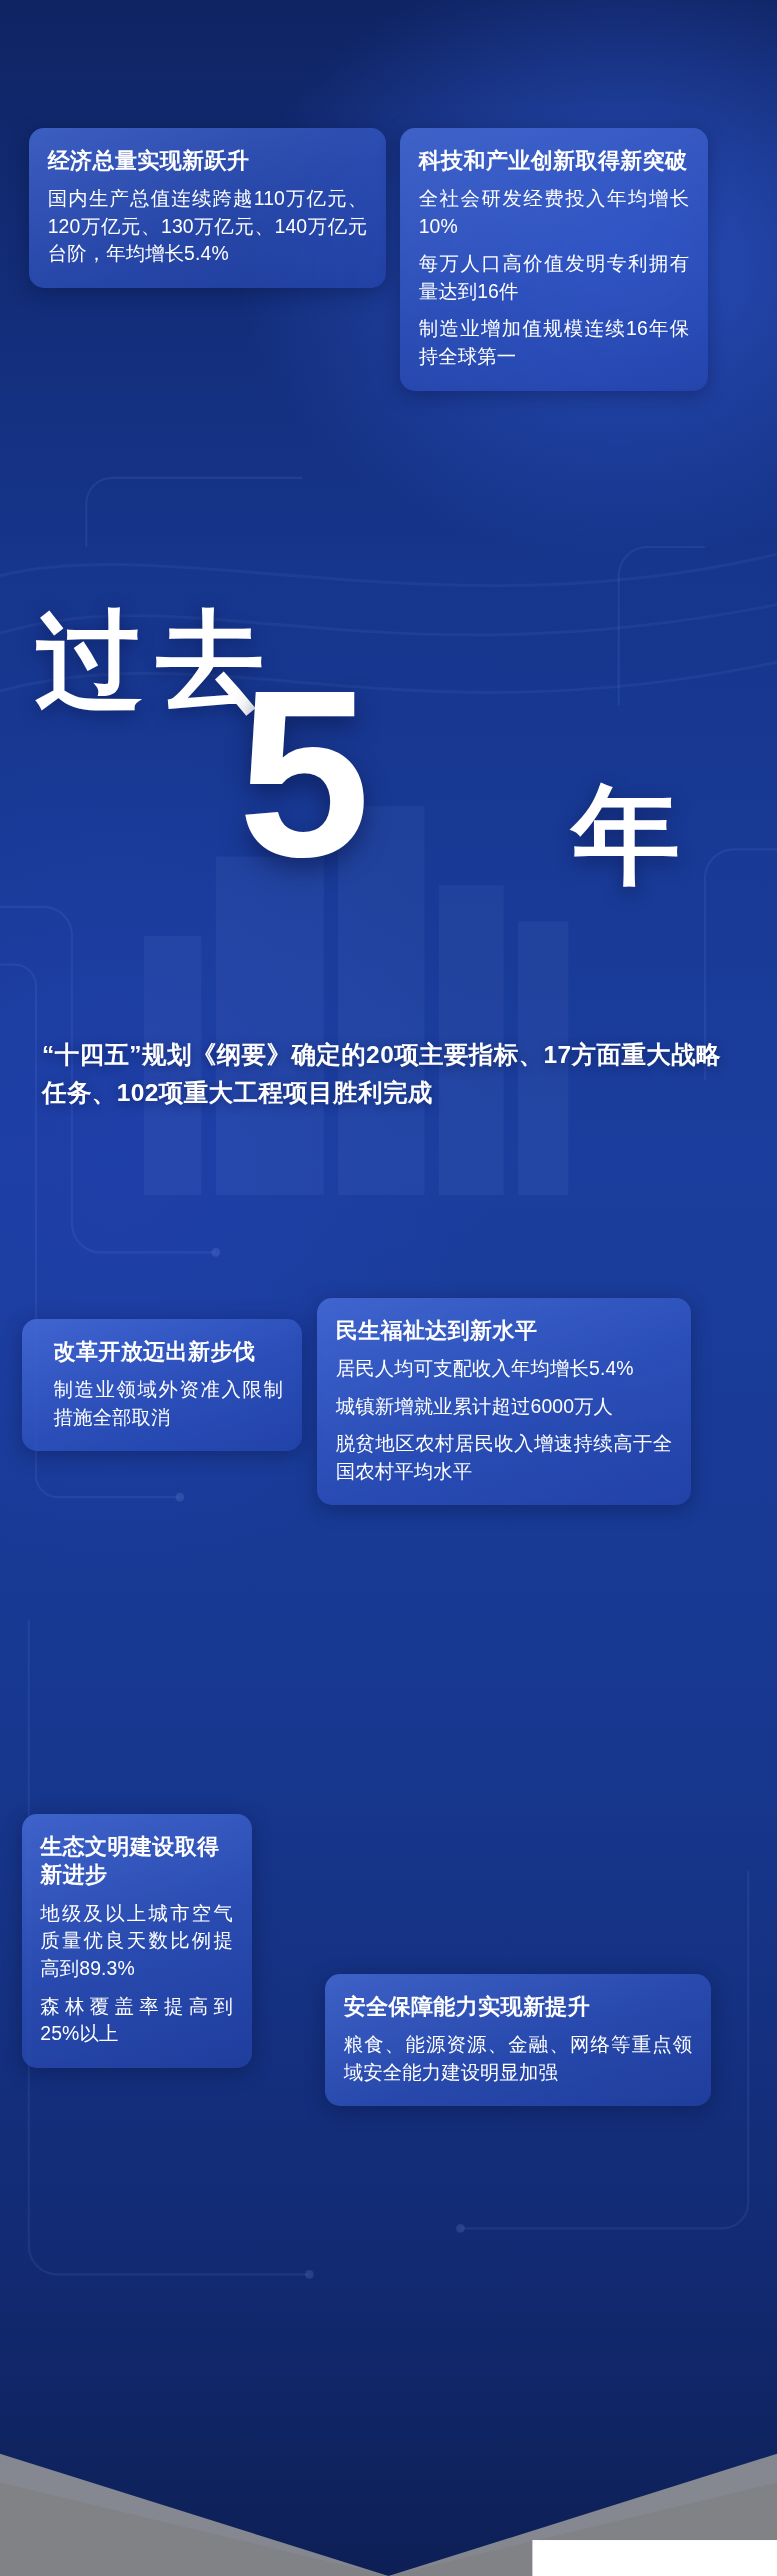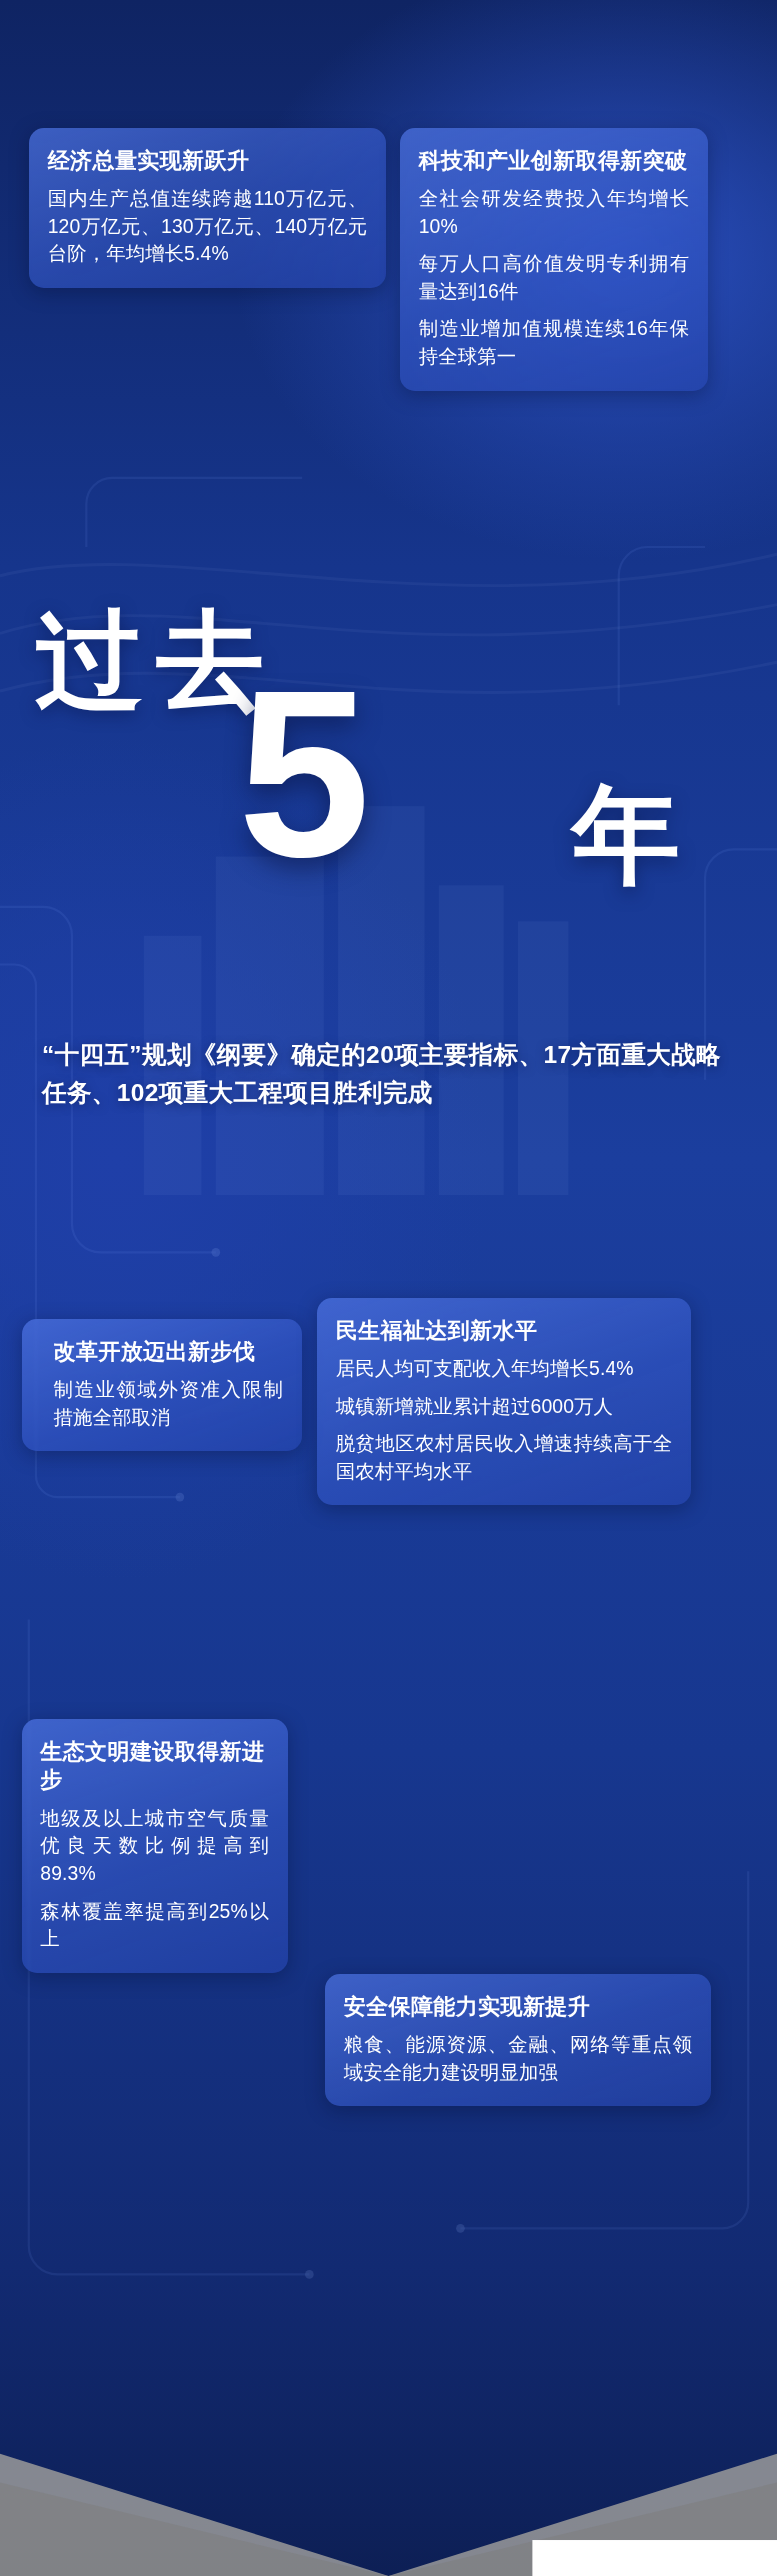--- a/index.html
+++ b/index.html
@@ -65,21 +65,21 @@
     text-align-last: left;
     letter-spacing: 0.1px;
   }
   .card p:last-child { margin-bottom: 0; }
 
   
   #card-gdp        { left: 29px;  top: 128px;  width: 357px; }
   #card-tech       { left: 400px; top: 128px;  width: 308px; }
   #card-reform     { left: 21.6px;  top: 1319px; width: 280px; padding-left: 32px; }
   #card-wellbeing  { left: 317px; top: 1298px; width: 374px; }
-  #card-eco        { left: 21.6px;  top: 1719px; width: 266px; }
+  #card-eco        { left: 21.6px;  top: 1814px; width: 230px; }
   #card-security   { left: 325px; top: 1974px; width: 386px; }
 
   
   .headline {
     position: absolute;
     left: 0; top: 597px;
     width: 777px; height: 360px;
     pointer-events: none;
   }
   .hl-past {

